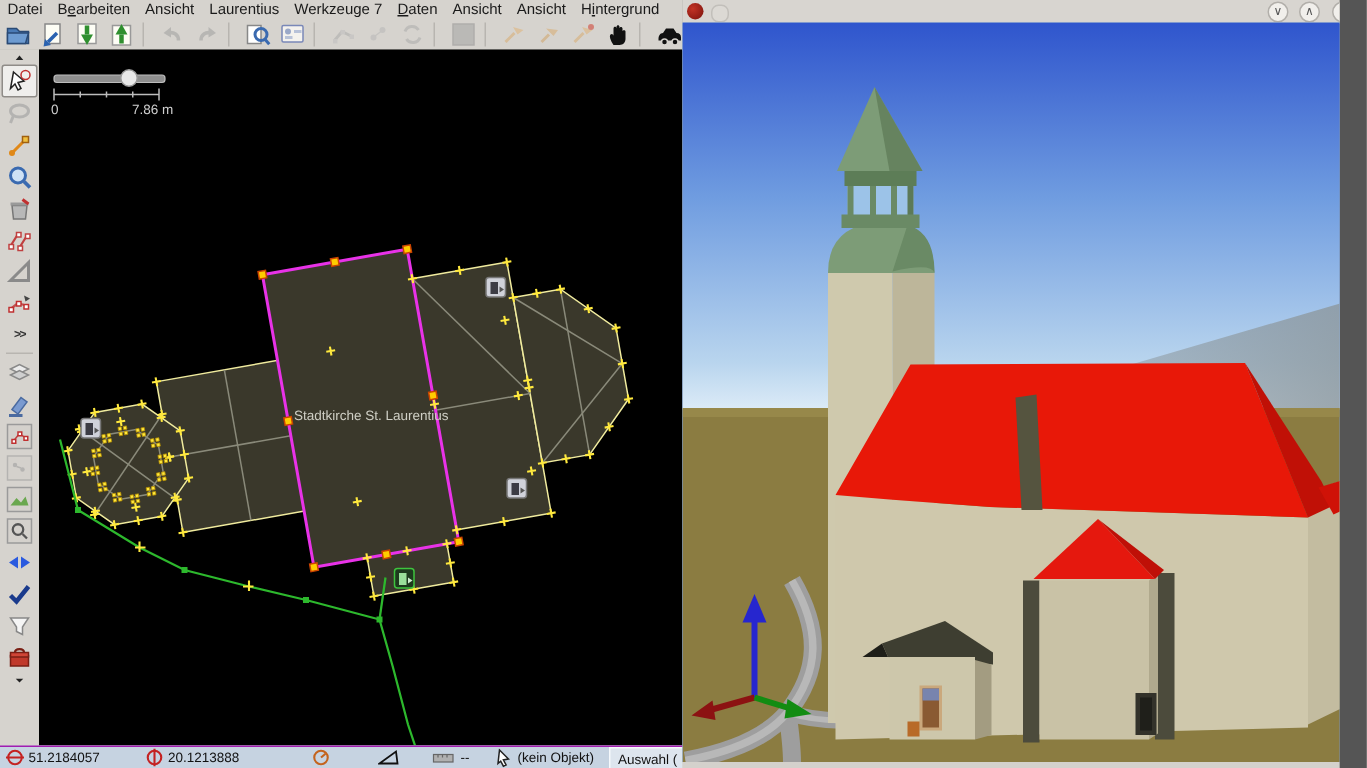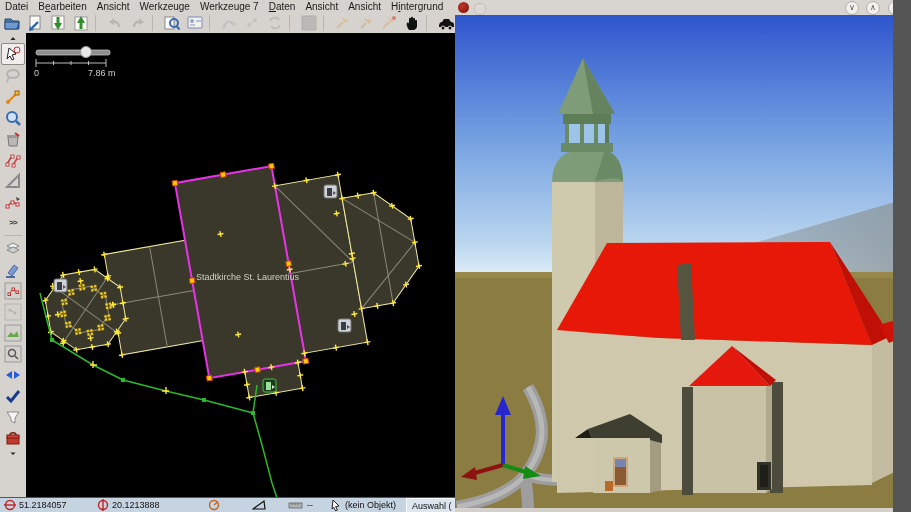--- a/index.html
+++ b/index.html
@@ -53,21 +53,21 @@
 <body>
 
 <div id="root">
 
   <div id="josm">
 
     <div id="menubar">
         <div class="menu-item">Datei</div>
         <div class="menu-item">B<u>e</u>arbeiten</div>
         <div class="menu-item">Ansicht</div>
-        <div class="menu-item">Werkzeuge</div>
+        <div class="menu-item">Laurentius</div>
         <div class="menu-item">Werkzeuge 7</div>
         <div class="menu-item"><u>D</u>aten</div>
         <div class="menu-item">Ansicht</div>
         <div class="menu-item">Ansicht</div>
         <div class="menu-item">H<u>i</u>ntergrund</div>
       </div>
 
     <div id="maintoolbar">
         <div class="tbtn">
           <svg width="18" height="18" viewBox="0 0 18 18">

